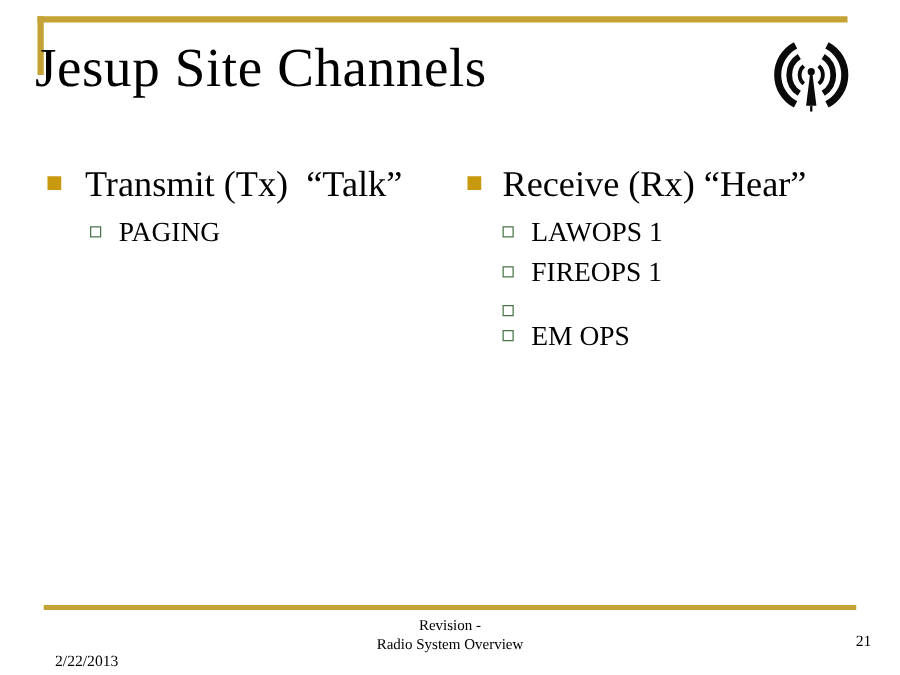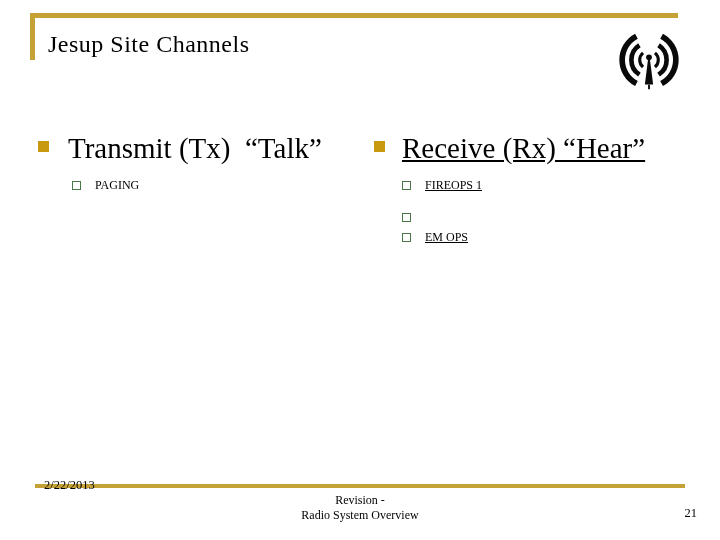--- a/index.html
+++ b/index.html
@@ -41,43 +41,43 @@
     position: absolute;
     left: 35px;
     top: 484px;
     width: 650px;
     height: 4px;
     background: var(--gold, #C4A235);
   }
   
   .title {
     position: absolute;
-    left: 48px;
+    left: 28px;
     top: 32px;
-    font-size: 24px;
+    font-size: 44px;
     line-height: 1.05;
     letter-spacing: 0.5px;
     white-space: nowrap;
   }
   
   .antenna {
     position: absolute;
     left: 614px;
     top: 29px;
     width: 70px;
     height: 68px;
   }
   .antenna svg { display: block; width: 100%; height: 100%; }
   
   .col {
     position: absolute;
     top: 132px;
   }
   .col-left  { left: 38px;  width: 330px; }
-  .col-right { left: 374px; width: 330px; text-decoration: underline; }
+  .col-right { left: 374px; width: 330px; }
   .head-row {
     display: flex;
     align-items: flex-start;
   }
   .bullet-sq {
     width: 11px;
     height: 11px;
     background: var(--bullet, #C8990F);
     margin-top: 9px;
     flex: none;
@@ -86,39 +86,39 @@
     margin-left: 19px;
     font-size: 29px;
     line-height: 32px;
     white-space: pre-wrap;
   }
   .col-right .head-text { margin-left: 17px; }
   .sub-list { margin-top: 6px; }
   .sub-row {
     display: flex;
     align-items: flex-start;
-    font-size: 12px;
+    font-size: 22px;
     line-height: 31.5px;
   }
   .col-left  .sub-row { margin-left: 34px; }
   .col-right .sub-row { margin-left: 28px; }
   .sub-sq {
     width: 7px;
     height: 7px;
     border: 1.5px solid var(--green, #4A774A);
     background: transparent;
     margin-top: 11px;
     flex: none;
   }
   .sub-text { margin-left: 14px; }
   
   .footer-date {
     position: absolute;
     left: 44px;
-    top: 478px;
+    top: 522px;
     font-size: 12.5px;
   }
   .footer-center {
     position: absolute;
     left: 230px;
     top: 493px;
     width: 260px;
     text-align: center;
     font-size: 12px;
     line-height: 14.5px;
@@ -171,20 +171,24 @@
   </div>
 
   <div class="col col-right">
     <div class="head-row">
       <span class="bullet-sq"></span>
       <span class="head-text">Receive (Rx) “Hear”</span>
     </div>
     <div class="sub-list">
         <div class="sub-row">
         <span class="sub-sq"></span>
+        <span class="sub-text">LAWOPS 1</span>
+      </div>
+        <div class="sub-row">
+        <span class="sub-sq"></span>
         <span class="sub-text">FIREOPS 1</span>
       </div>
         <div class="sub-row">
         <span class="sub-sq"></span>
       </div>
         <div class="sub-row">
         <span class="sub-sq"></span>
         <span class="sub-text">EM OPS</span>
       </div>
       </div>

